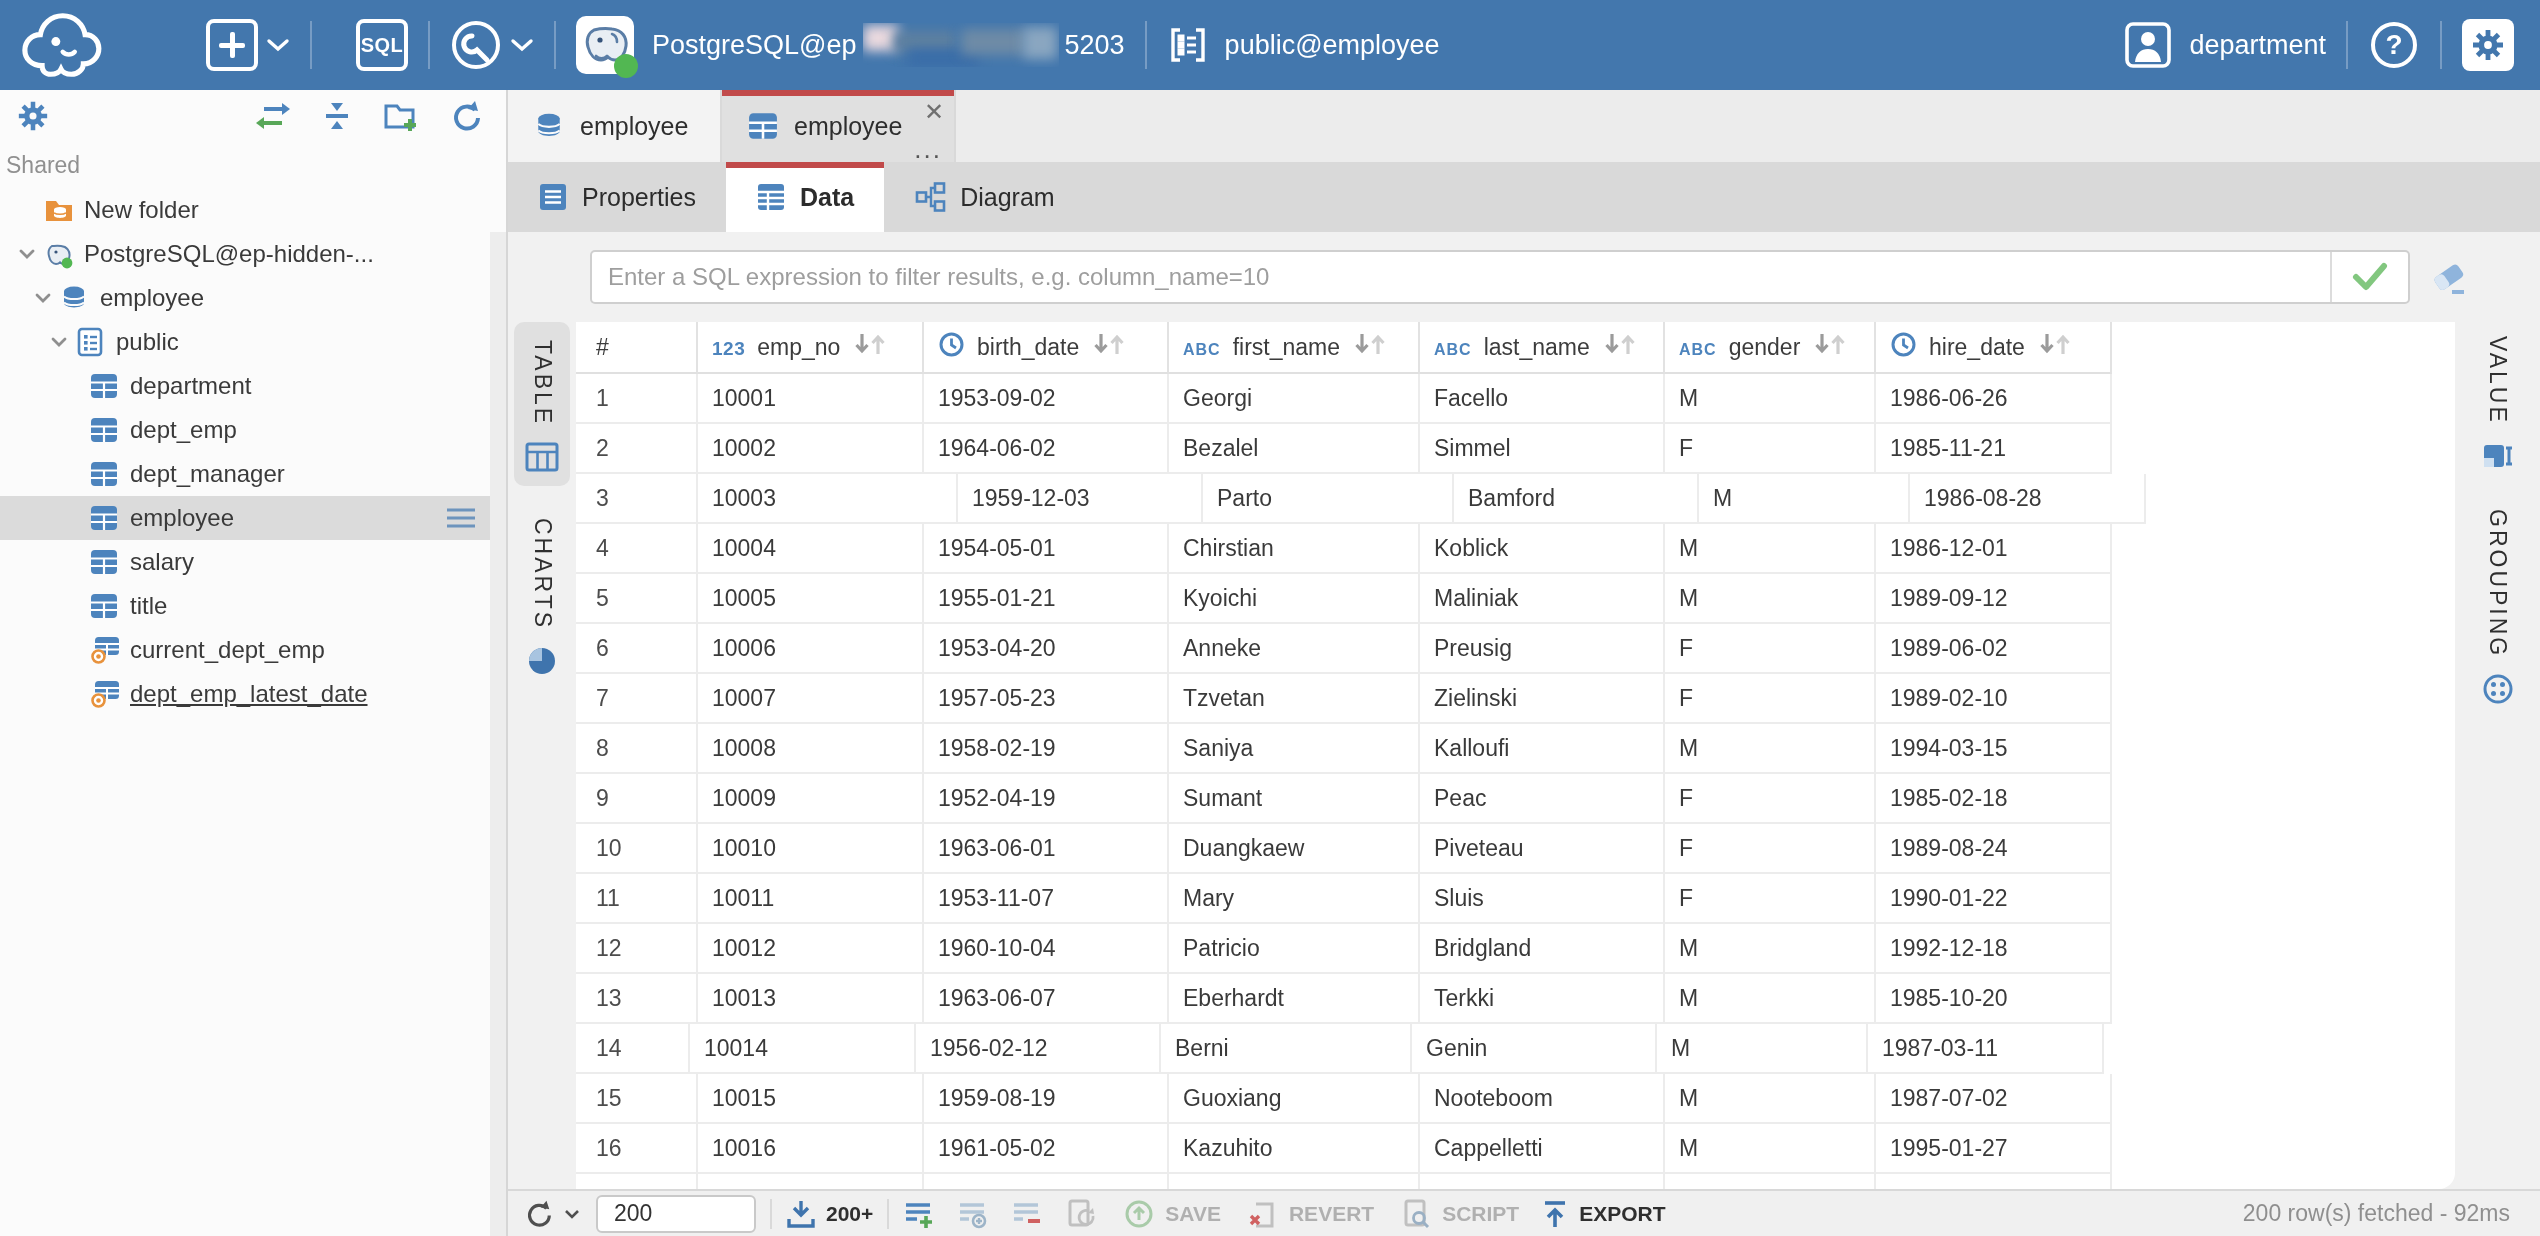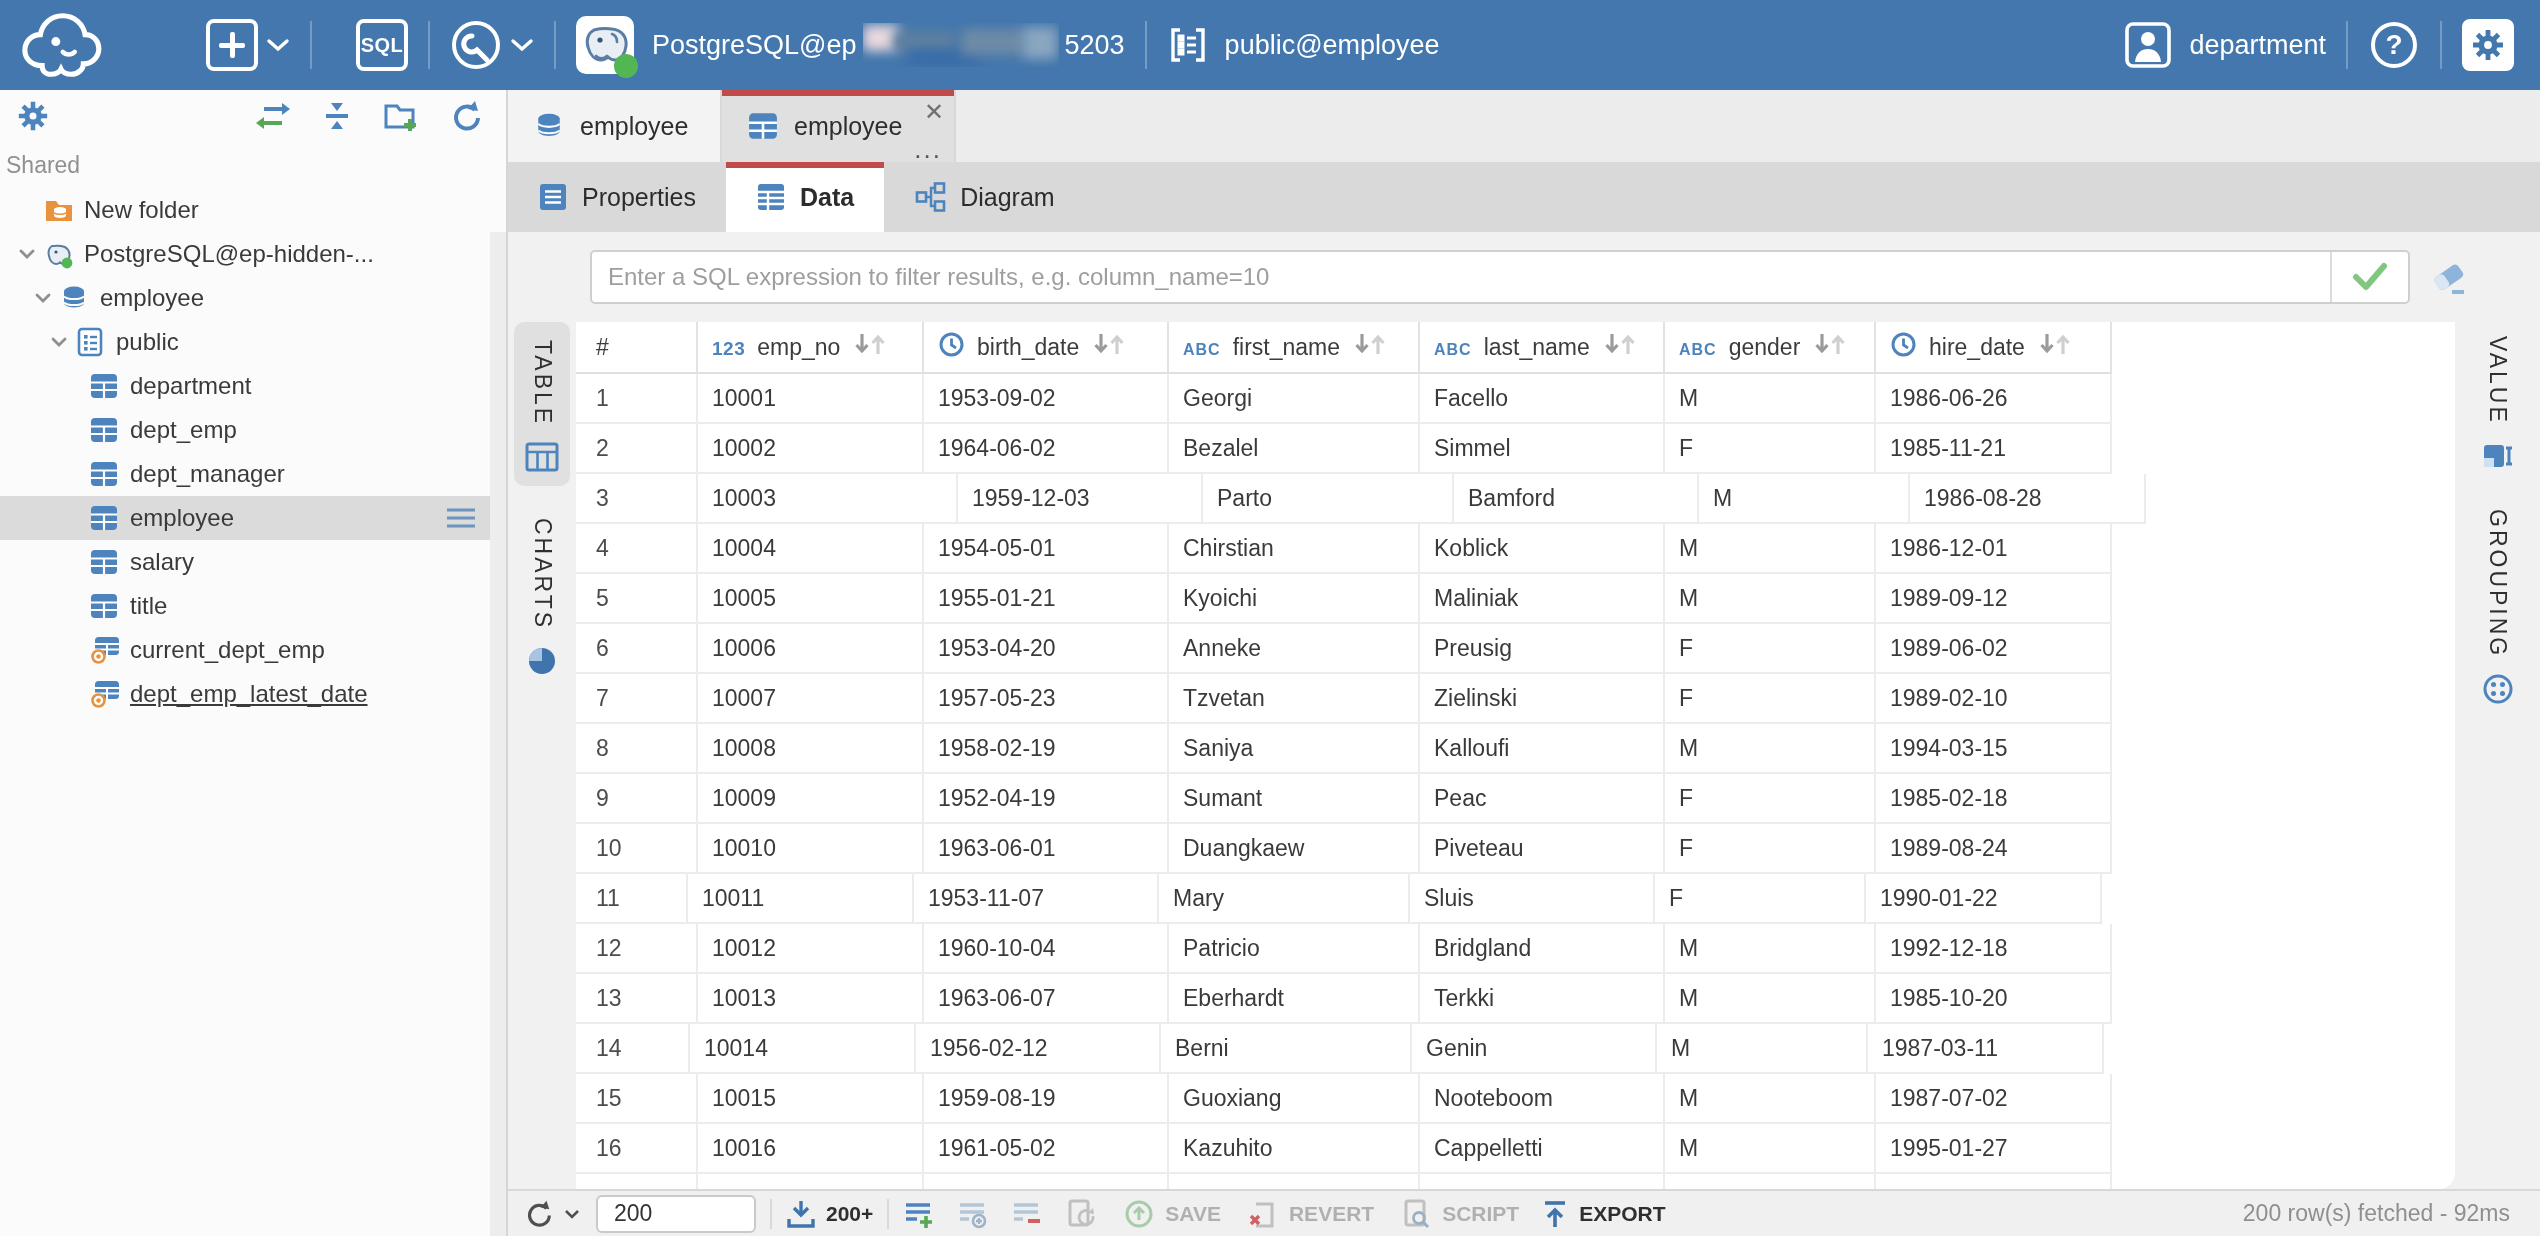--- a/index.html
+++ b/index.html
@@ -643,21 +643,21 @@
             <div class="g-cell rownum" style="width:122px">10</div>
             <div class="g-cell" style="width:226px">10010</div>
             <div class="g-cell" style="width:245px">1963-06-01</div>
             <div class="g-cell" style="width:251px">Duangkaew</div>
             <div class="g-cell" style="width:245px">Piveteau</div>
             <div class="g-cell" style="width:211px">F</div>
             <div class="g-cell" style="width:236px">1989-08-24</div>
             <div class="g-cell filler"></div>
           </div>
           <div class="g-row">
-            <div class="g-cell rownum" style="width:112px">11</div>
+            <div class="g-cell rownum" style="width:122px">11</div>
             <div class="g-cell" style="width:226px">10011</div>
             <div class="g-cell" style="width:245px">1953-11-07</div>
             <div class="g-cell" style="width:251px">Mary</div>
             <div class="g-cell" style="width:245px">Sluis</div>
             <div class="g-cell" style="width:211px">F</div>
             <div class="g-cell" style="width:236px">1990-01-22</div>
             <div class="g-cell filler"></div>
           </div>
           <div class="g-row">
             <div class="g-cell rownum" style="width:122px">12</div>

